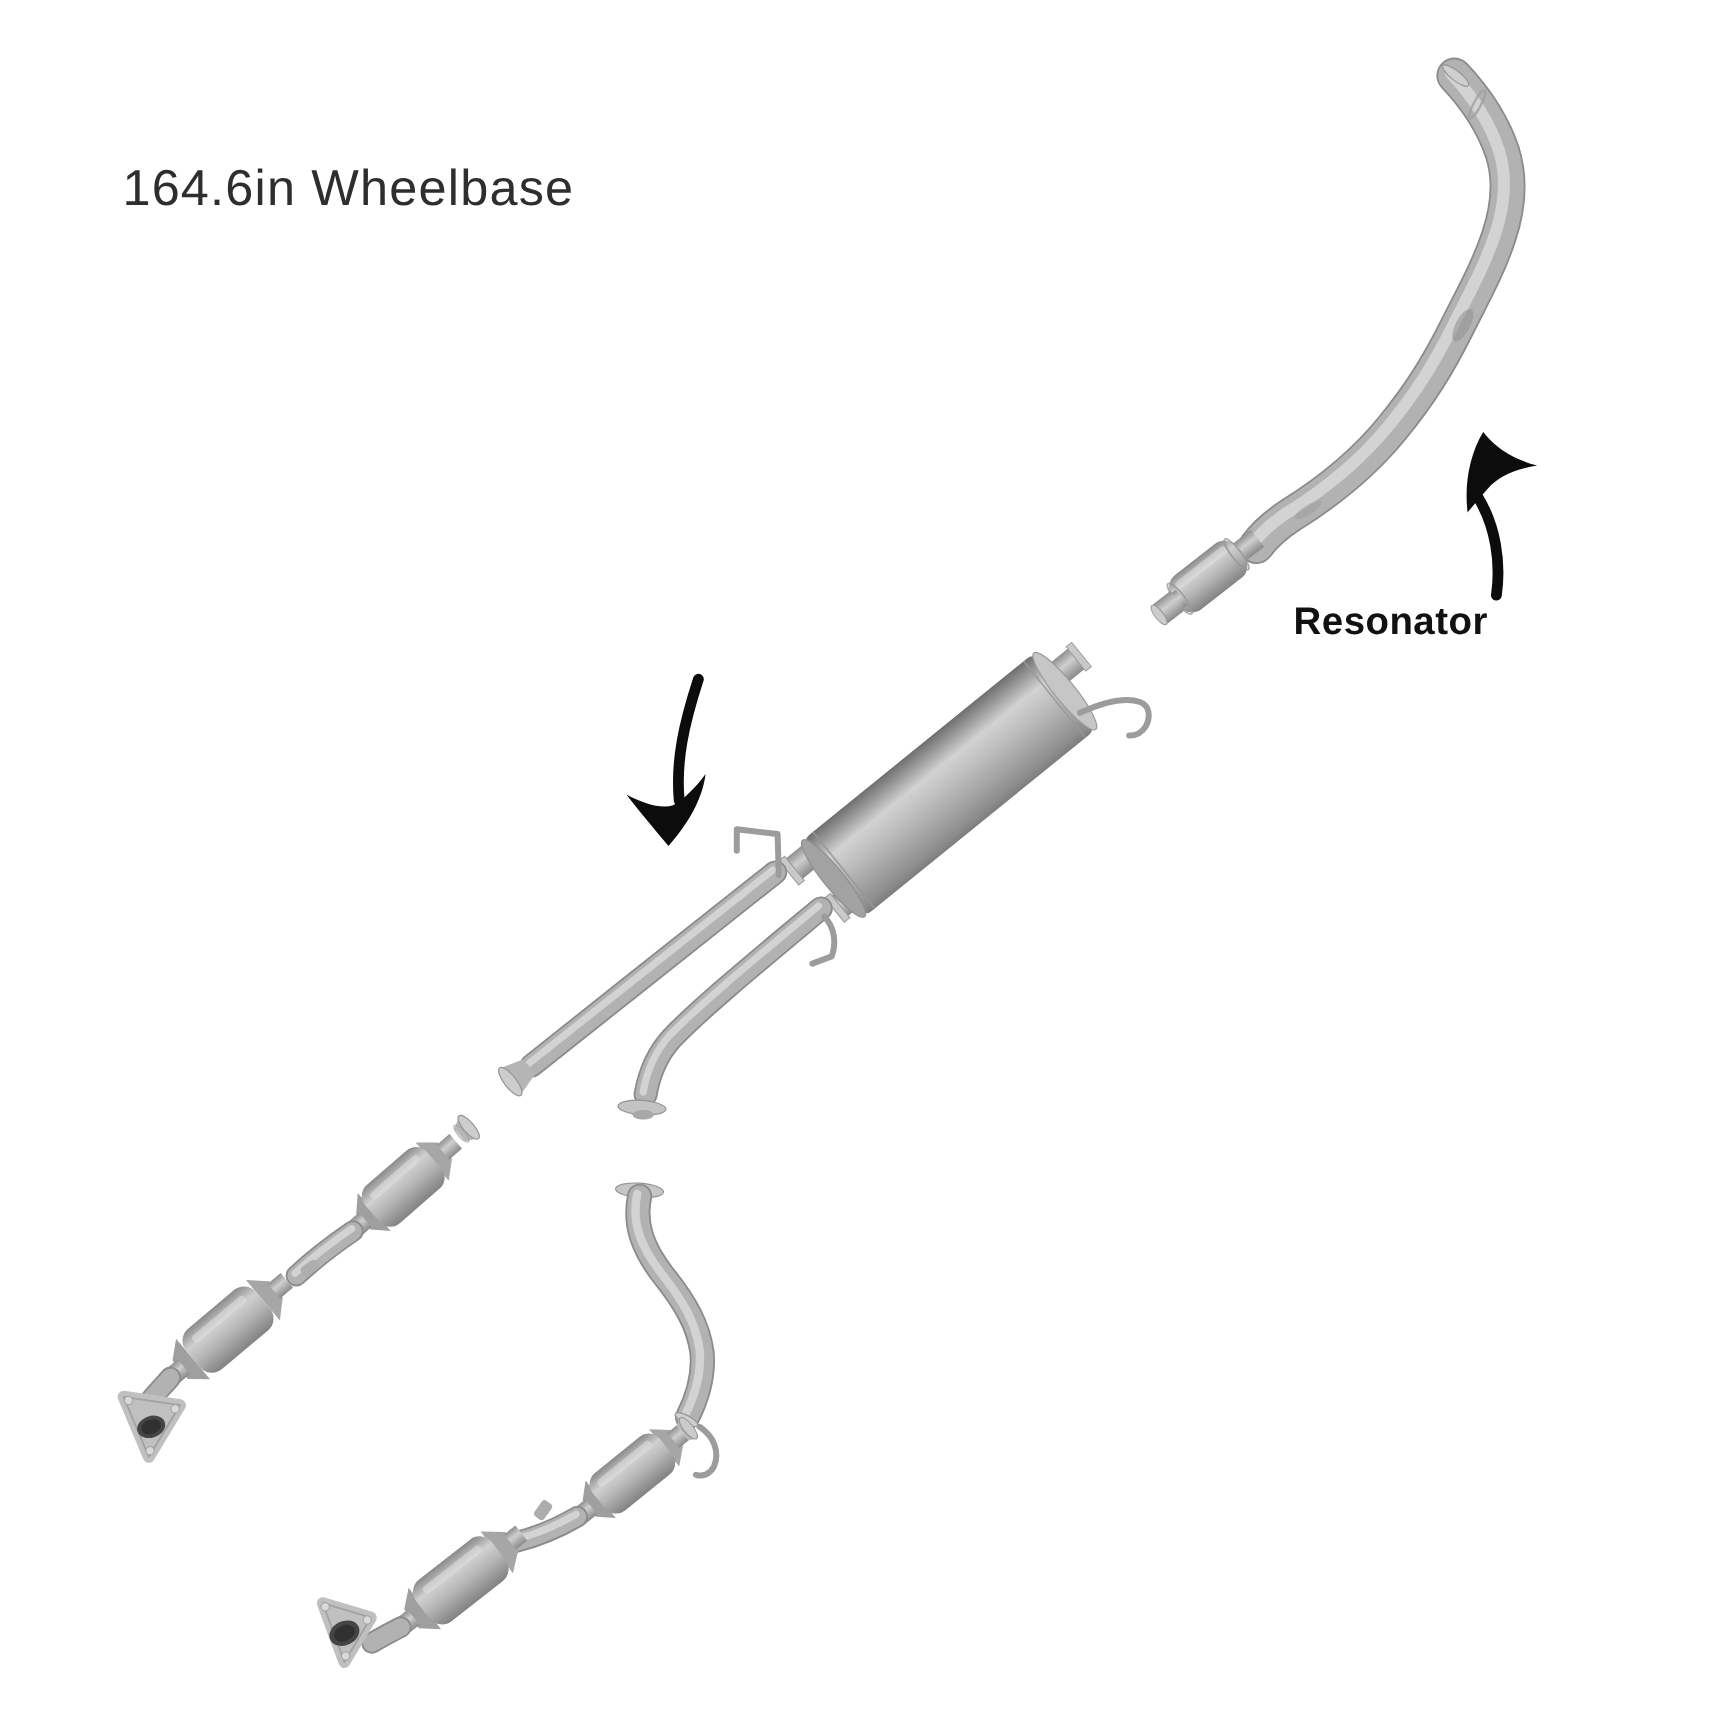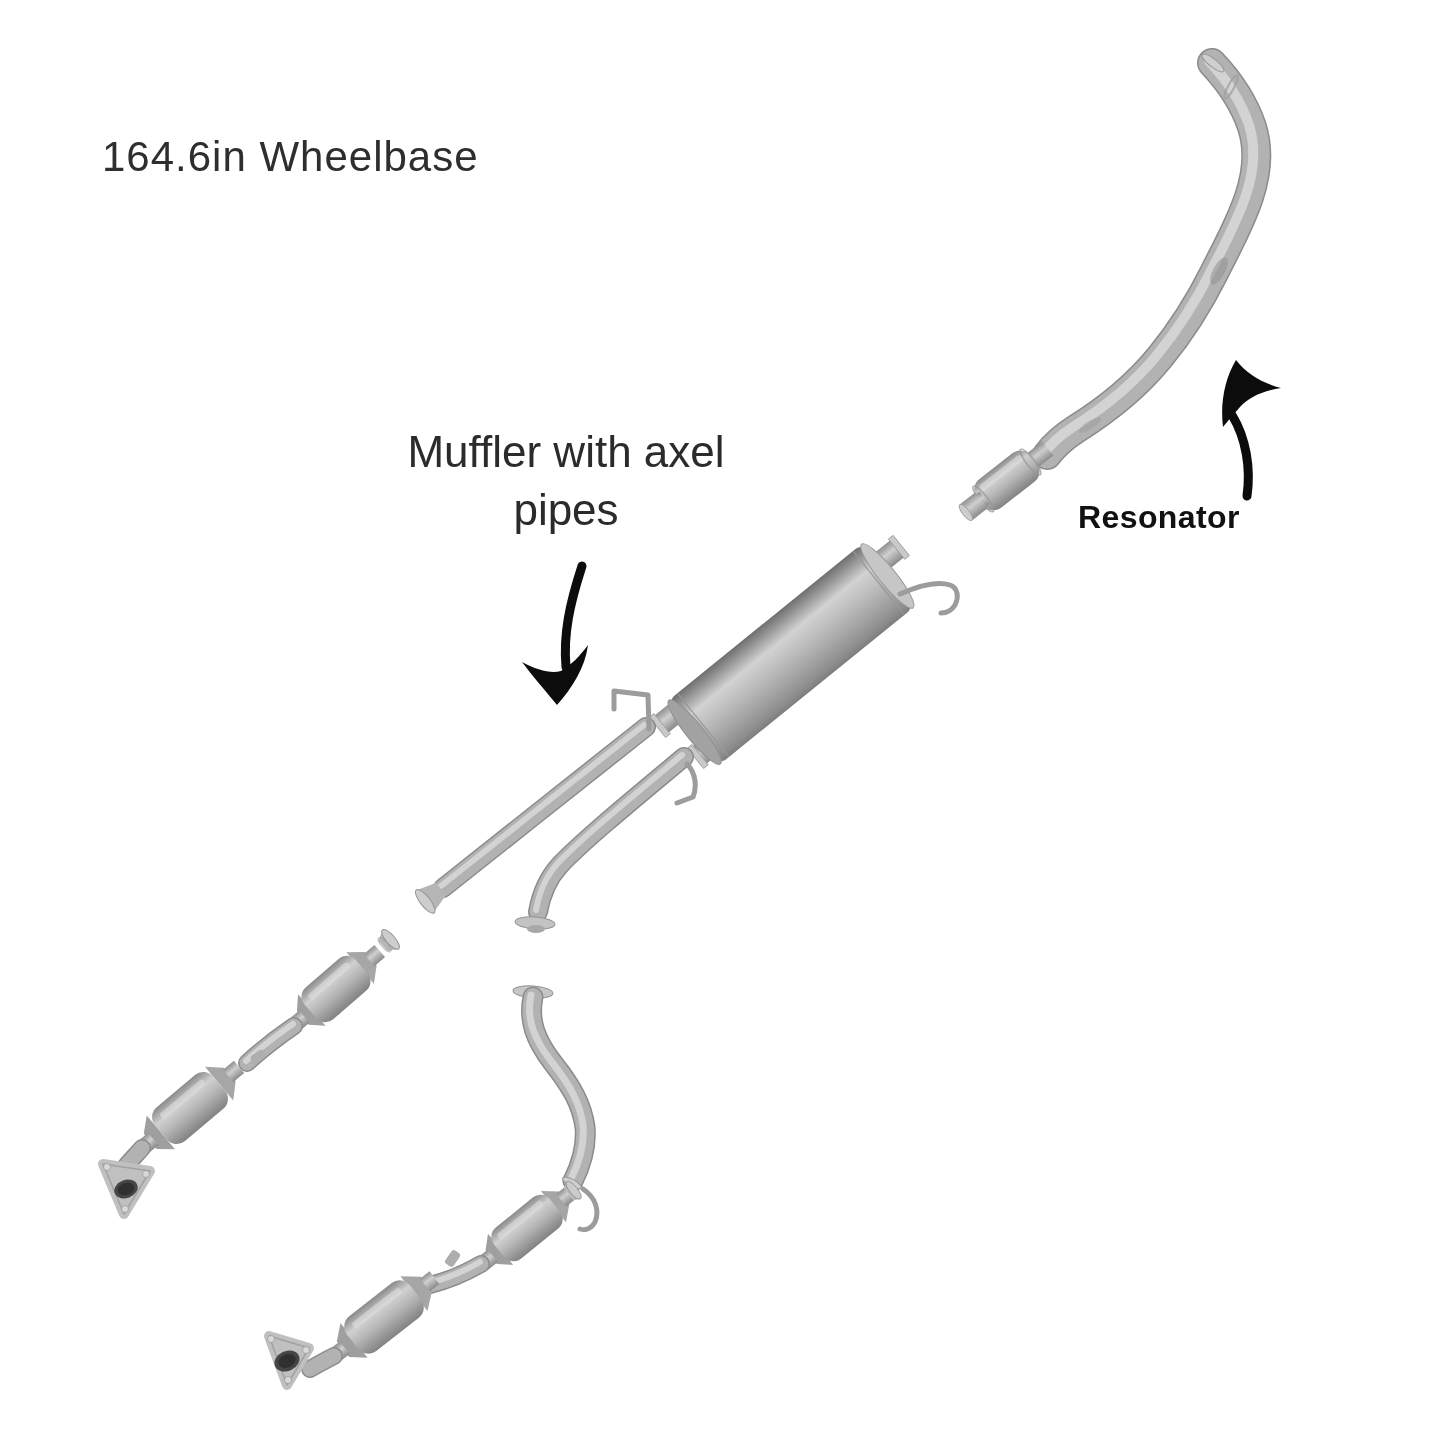--- a/index.html
+++ b/index.html
@@ -218,19 +218,15 @@
   </g>
   <g>
     <path class="arrow-shaft" d="M 1247,479 C 1251,451 1246,421 1232,398"></path>
     <path class="arrow" d="M 1236,343 C 1247,357 1262,366 1281,371 C 1261,374 1248,381 1240,390
                            C 1233,398 1227,405 1223,410 C 1220,386 1225,361 1236,343 Z"></path>
   </g>
 </svg>
 
   <div class="label" id="lbl-wheelbase">164.6in Wheelbase</div>
 
-  <div class="label" id="lbl-muffler">
-    <span>Muffler with axel</span>
-    <span>pipes</span>
-  </div>
 
   <div class="label" id="lbl-resonator">Resonator</div>
 </div>
 
 </body></html>

